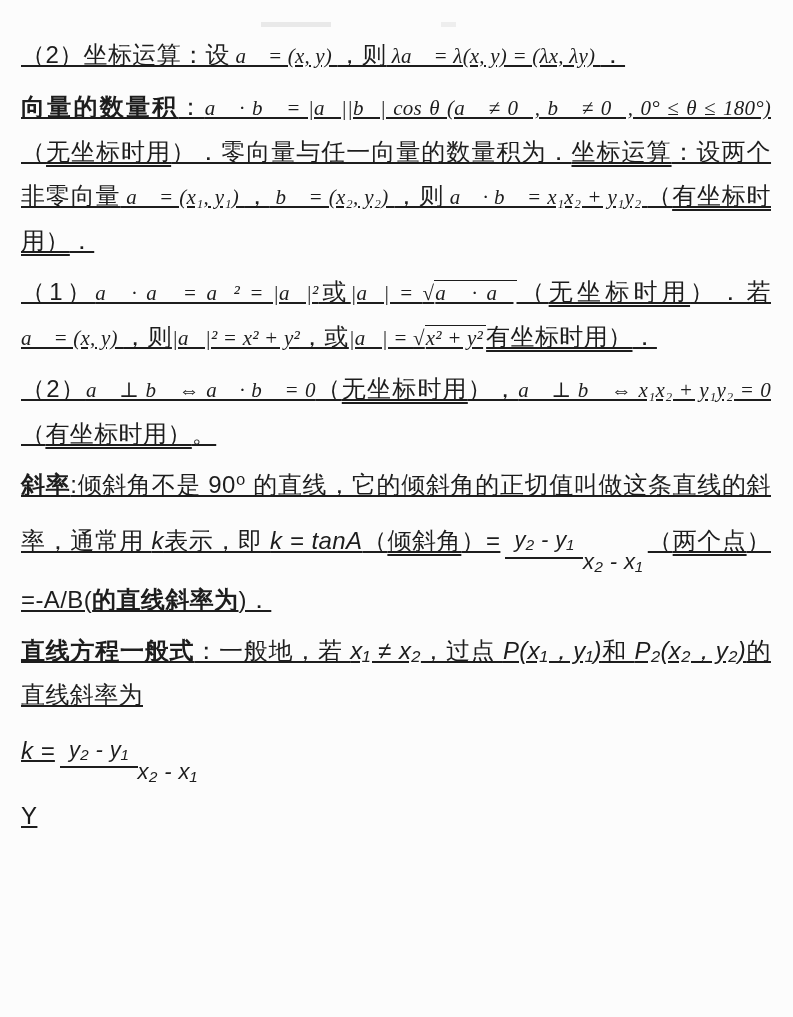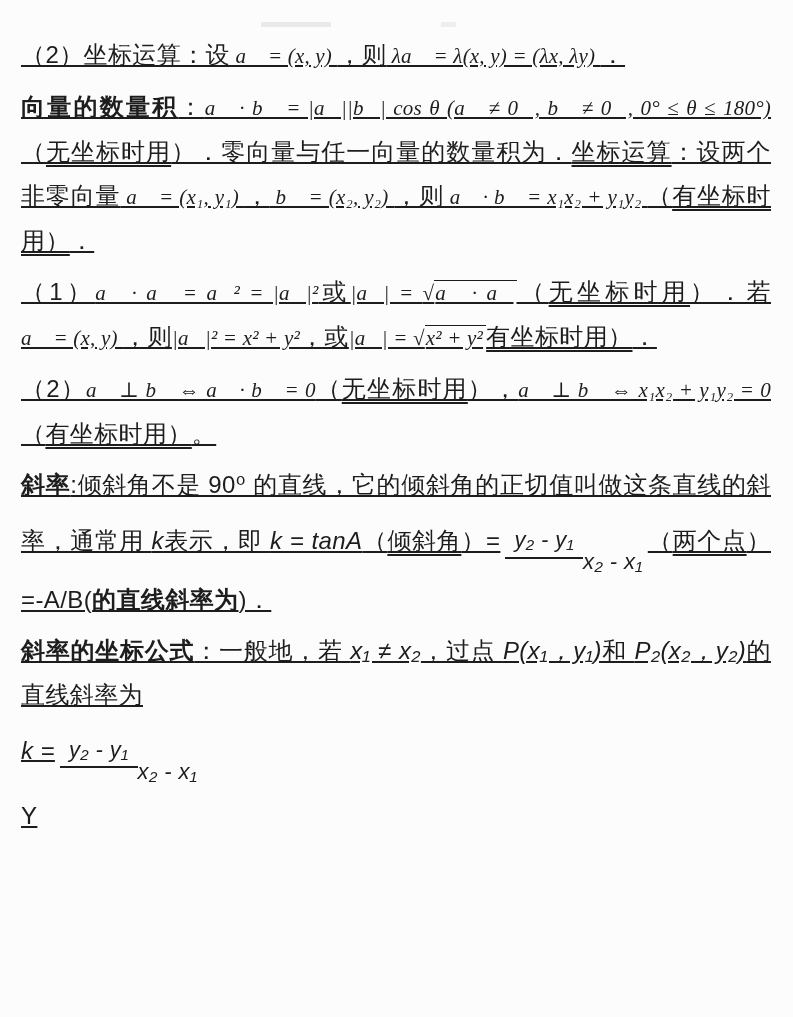--- a/index.html
+++ b/index.html
@@ -87,21 +87,21 @@
   <div class="crop-remnant"></div>
   <div id="doc">
       <p class="line"><span class="t">（2）坐标运算：设</span><span class="m"> a⃗ = (x, y) </span><span class="t">，则</span><span class="m"> λa⃗ = λ(x, y) = (λx, λy) </span><span class="t">．</span></p>
       <p class="line"><span class="b">向量的数量积</span><span class="t">：</span><span class="m">a⃗ · b⃗ = |a⃗||b⃗| cos θ (a⃗ ≠ 0⃗, b⃗ ≠ 0⃗, 0° ≤ θ ≤ 180°)</span><span class="t">（</span><span class="u">无坐标时用</span><span class="t">）．零向量与任一向量的数量积为．</span><span class="u">坐标运算</span><span class="t">：设两个非零向量</span><span class="m"> a⃗ = (x₁, y₁) </span><span class="t">，</span><span class="m"> b⃗ = (x₂, y₂) </span><span class="t">，则</span><span class="m"> a⃗ · b⃗ = x₁x₂ + y₁y₂ </span><span class="t">（</span><span class="u">有坐标时用）</span><span class="t">．</span></p>
       <p class="line"><span class="t">（1）</span><span class="m">a⃗ · a⃗ = a⃗² = |a⃗|²</span><span class="t">或</span><span class="m">|a⃗| = </span><span class="sqrt m"><span class="sqsym">√</span><span class="rad">a⃗ · a⃗</span></span><span class="t">（</span><span class="u">无坐标时用</span><span class="t">）．若</span><span class="m"> a⃗ = (x, y) </span><span class="t">，则</span><span class="m">|a⃗|² = x² + y²</span><span class="t">，或</span><span class="m">|a⃗| = </span><span class="sqrt m"><span class="sqsym">√</span><span class="rad">x² + y²</span></span><span class="u">有坐标时用）</span><span class="t">．</span></p>
       <p class="line"><span class="t">（2）</span><span class="m">a⃗ ⊥ b⃗ ⇔ a⃗ · b⃗ = 0</span><span class="t">（</span><span class="u">无坐标时用</span><span class="t">），</span><span class="m">a⃗ ⊥ b⃗ ⇔ x₁x₂ + y₁y₂ = 0</span><span class="t">（</span><span class="u">有坐标时用）</span><span class="t">。</span></p>
       <p class="line"><span class="b">斜率</span><span class="t">:倾斜角不是 90⁰ 的直线，它的倾斜角的正切值叫做这条直线的斜率，通常用 </span><span class="mi">k</span><span class="t">表示，即 </span><span class="mi">k = tanA</span><span class="t">（</span><span class="u">倾斜角</span><span class="t">）=</span><span class="frac">
           <span class="num">y₂ - y₁</span>
           <span class="den">x₂ - x₁</span>
         </span><span class="t">（</span><span class="u">两个点</span><span class="t">）=-A/B(</span><span class="b">的直线斜率为</span><span class="t">)．</span></p>
-      <p class="line"><span class="b">斜率的坐标公式</span><span class="t">：一般地，若 </span><span class="mi">x₁ ≠ x₂</span><span class="t">，过点 </span><span class="mi">P(x₁，y₁)</span><span class="t">和 </span><span class="mi">P₂(x₂，y₂)</span><span class="t">的直线斜率为</span><br><span class="mi">k =</span><span class="frac">
+      <p class="line"><span class="b">直线方程一般式</span><span class="t">：一般地，若 </span><span class="mi">x₁ ≠ x₂</span><span class="t">，过点 </span><span class="mi">P(x₁，y₁)</span><span class="t">和 </span><span class="mi">P₂(x₂，y₂)</span><span class="t">的直线斜率为</span><br><span class="mi">k =</span><span class="frac">
           <span class="num">y₂ - y₁</span>
           <span class="den">x₂ - x₁</span>
         </span></p>
       <p class="line"><span class="t">Y</span></p>
       <p class="line"></p>
     </div>
 
 </div>
 
 </body></html>

